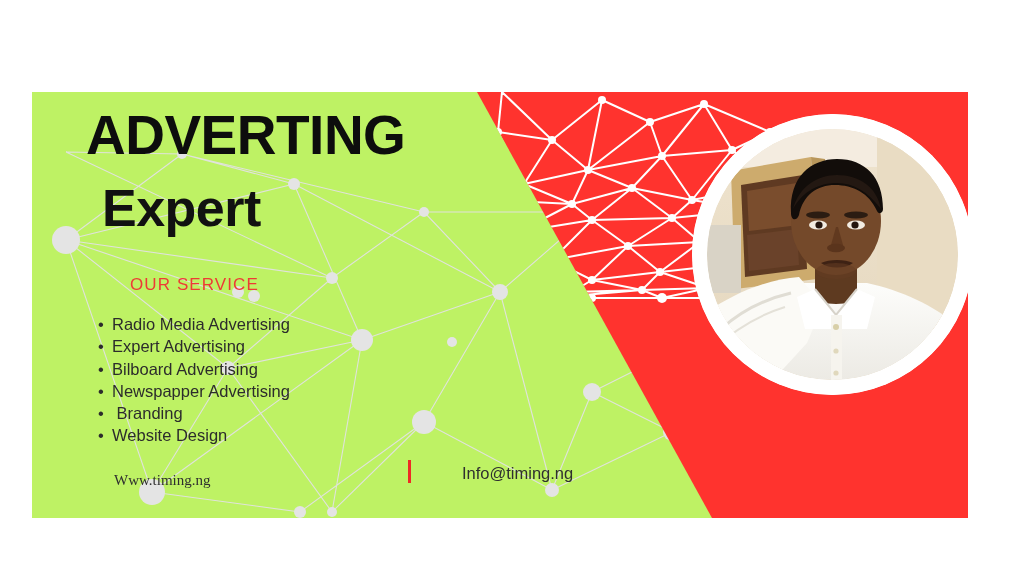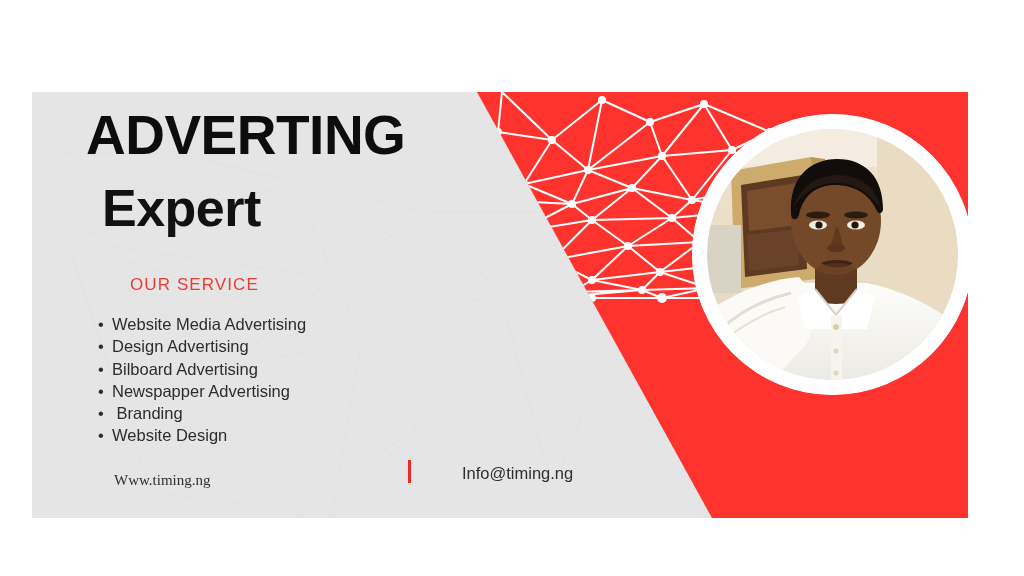--- a/index.html
+++ b/index.html
@@ -21,21 +21,21 @@
     background: #ffffff;
   }
 
   
   #banner {
     position: absolute;
     left: 32px;
     top: 92px;
     width: 936px;
     height: 426px;
-    background: #e5e5e5;
+    background: #bef264;
     overflow: hidden;
   }
 
   
   #net-bg {
     position: absolute;
     left: 0; top: 0;
     width: 936px; height: 426px;
     pointer-events: none;
   }
@@ -276,22 +276,22 @@
 
     <div id="left-col">
 
       <div id="headline-main">ADVERTING</div>
 
       <div id="headline-sub">Expert</div>
 
       <div id="service-title">OUR SERVICE</div>
 
       <ul id="service-list">
-        <li>Website Media Advertising</li>
-        <li>Design Advertising</li>
+        <li>Radio Media Advertising</li>
+        <li>Expert Advertising</li>
         <li>Bilboard Advertising</li>
         <li>Newspapper Advertising</li>
         <li> Branding</li>
         <li>Website Design</li>
       </ul>
 
       <div id="contact-row">
         <span id="site-url">Www.timing.ng</span>
         <span id="contact-divider"></span>
         <span id="email-addr">Info@timing.ng</span>

